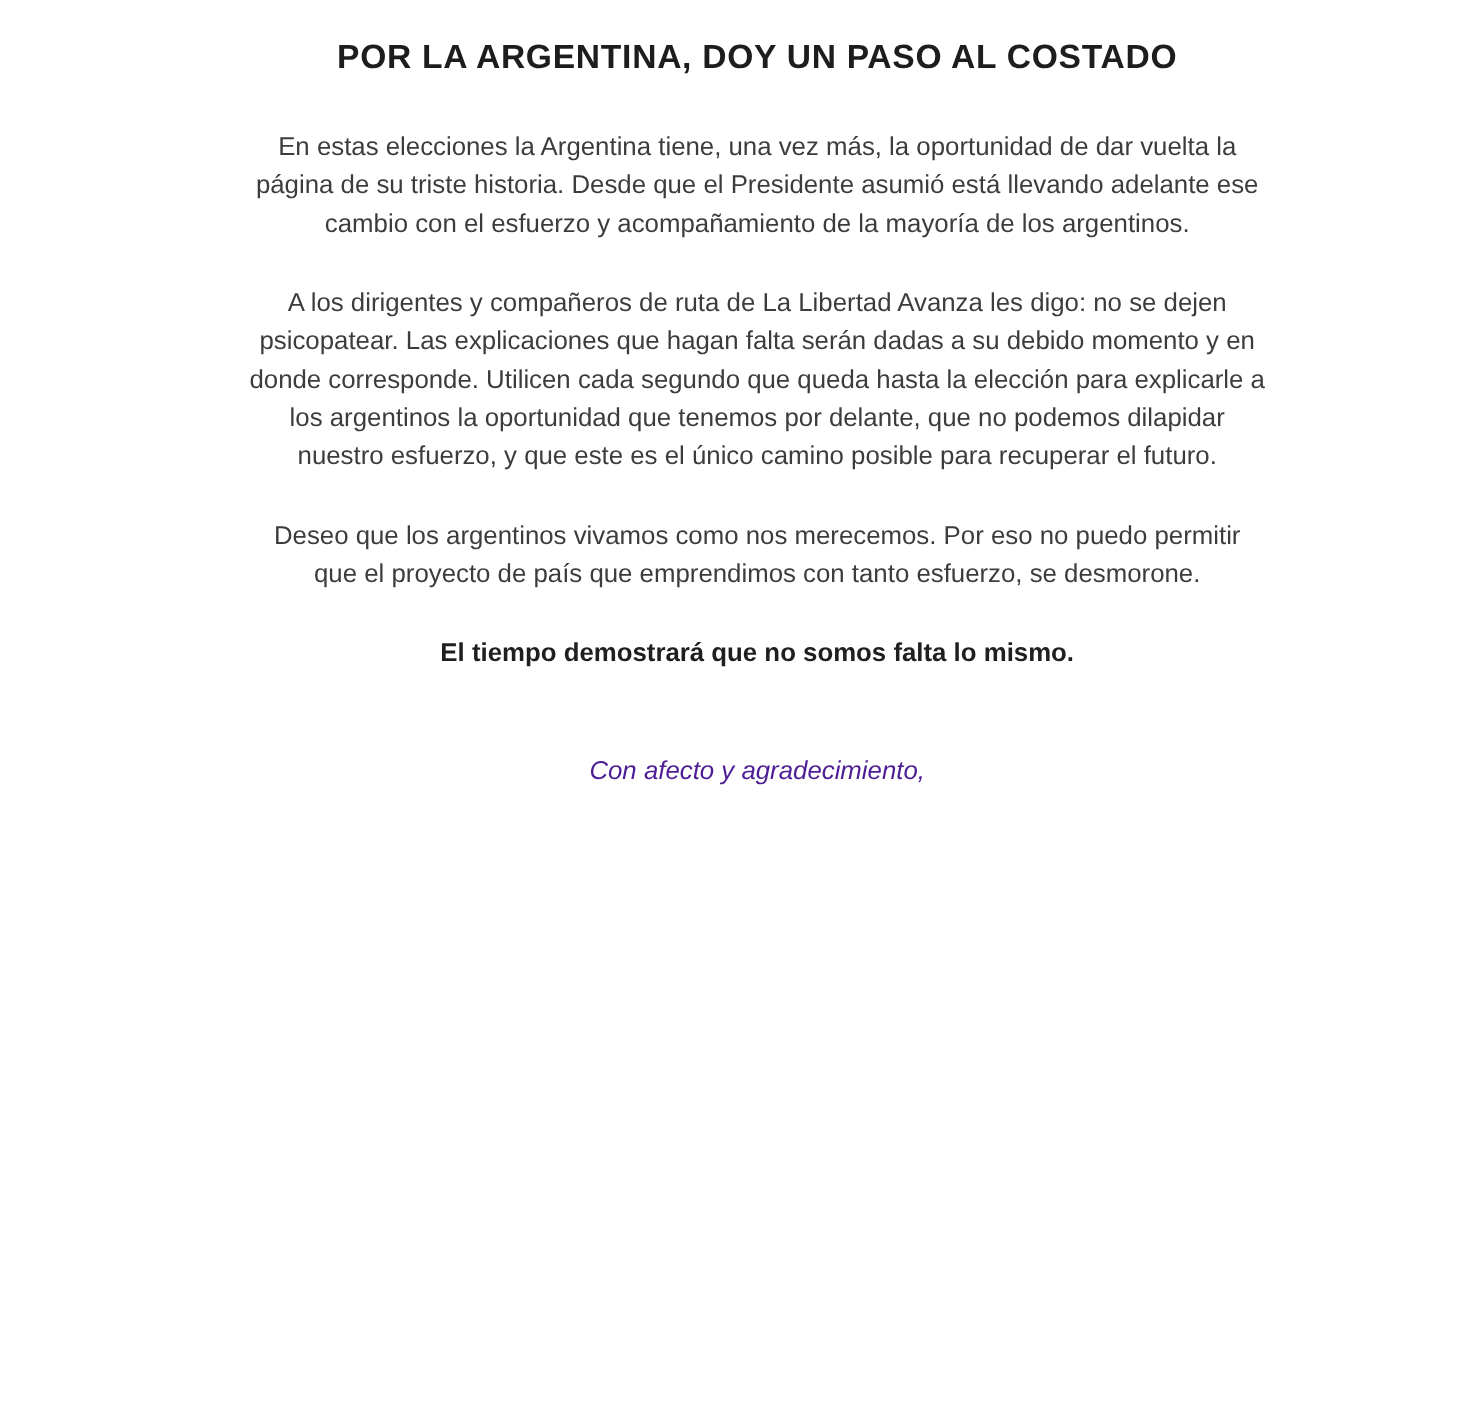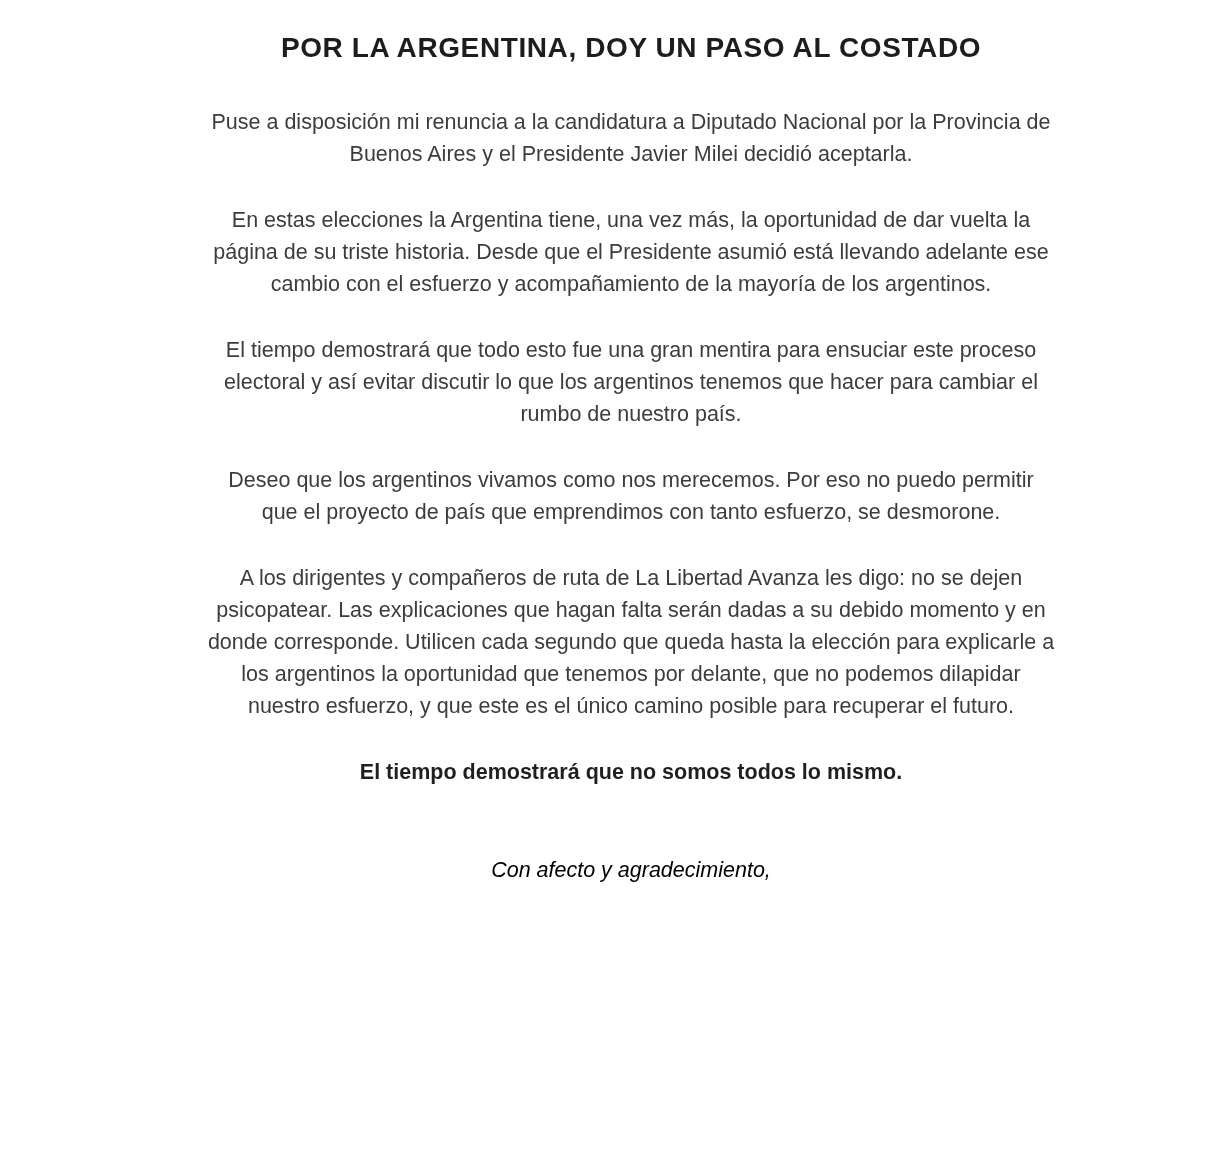--- a/index.html
+++ b/index.html
@@ -48,44 +48,39 @@
   .signoff-block {
     margin: 0;
     font-size: 21.5px;
     line-height: 32px;
     white-space: pre-line;
   }
   .signoff {
     display: block;
     font-style: italic;
     font-weight: 400;
-    color: #000000;
+    color: #4c1d95;
   }
 </style>
 </head>
 <body>
 
 <div class="page">
   <h1 class="doc-title">POR LA ARGENTINA, DOY UN PASO AL COSTADO</h1>
 
-  <p class="para">Puse a disposición mi renuncia a la candidatura a Diputado Nacional por la Provincia de
-Buenos Aires y el Presidente Javier Milei decidió aceptarla.</p>
   <p class="para">En estas elecciones la Argentina tiene, una vez más, la oportunidad de dar vuelta la
 página de su triste historia. Desde que el Presidente asumió está llevando adelante ese
 cambio con el esfuerzo y acompañamiento de la mayoría de los argentinos.</p>
-  <p class="para">El tiempo demostrará que todo esto fue una gran mentira para ensuciar este proceso
-electoral y así evitar discutir lo que los argentinos tenemos que hacer para cambiar el
-rumbo de nuestro país.</p>
-  <p class="para">Deseo que los argentinos vivamos como nos merecemos. Por eso no puedo permitir
-que el proyecto de país que emprendimos con tanto esfuerzo, se desmorone.</p>
   <p class="para">A los dirigentes y compañeros de ruta de La Libertad Avanza les digo: no se dejen
 psicopatear. Las explicaciones que hagan falta serán dadas a su debido momento y en
 donde corresponde. Utilicen cada segundo que queda hasta la elección para explicarle a
 los argentinos la oportunidad que tenemos por delante, que no podemos dilapidar
 nuestro esfuerzo, y que este es el único camino posible para recuperar el futuro.</p>
+  <p class="para">Deseo que los argentinos vivamos como nos merecemos. Por eso no puedo permitir
+que el proyecto de país que emprendimos con tanto esfuerzo, se desmorone.</p>
 
-  <p class="closing">El tiempo demostrará que no somos todos lo mismo.</p>
+  <p class="closing">El tiempo demostrará que no somos falta lo mismo.</p>
 
   <p class="signoff-block">
     <span class="signoff">Con afecto y agradecimiento,</span>
     
   </p>
 </div>
 
 </body></html>

